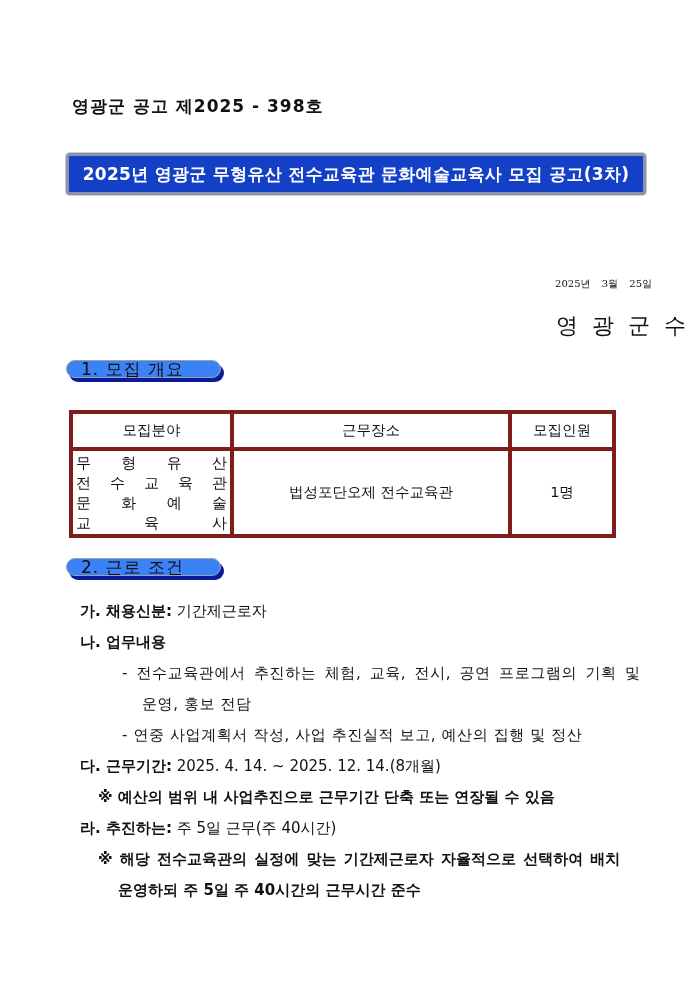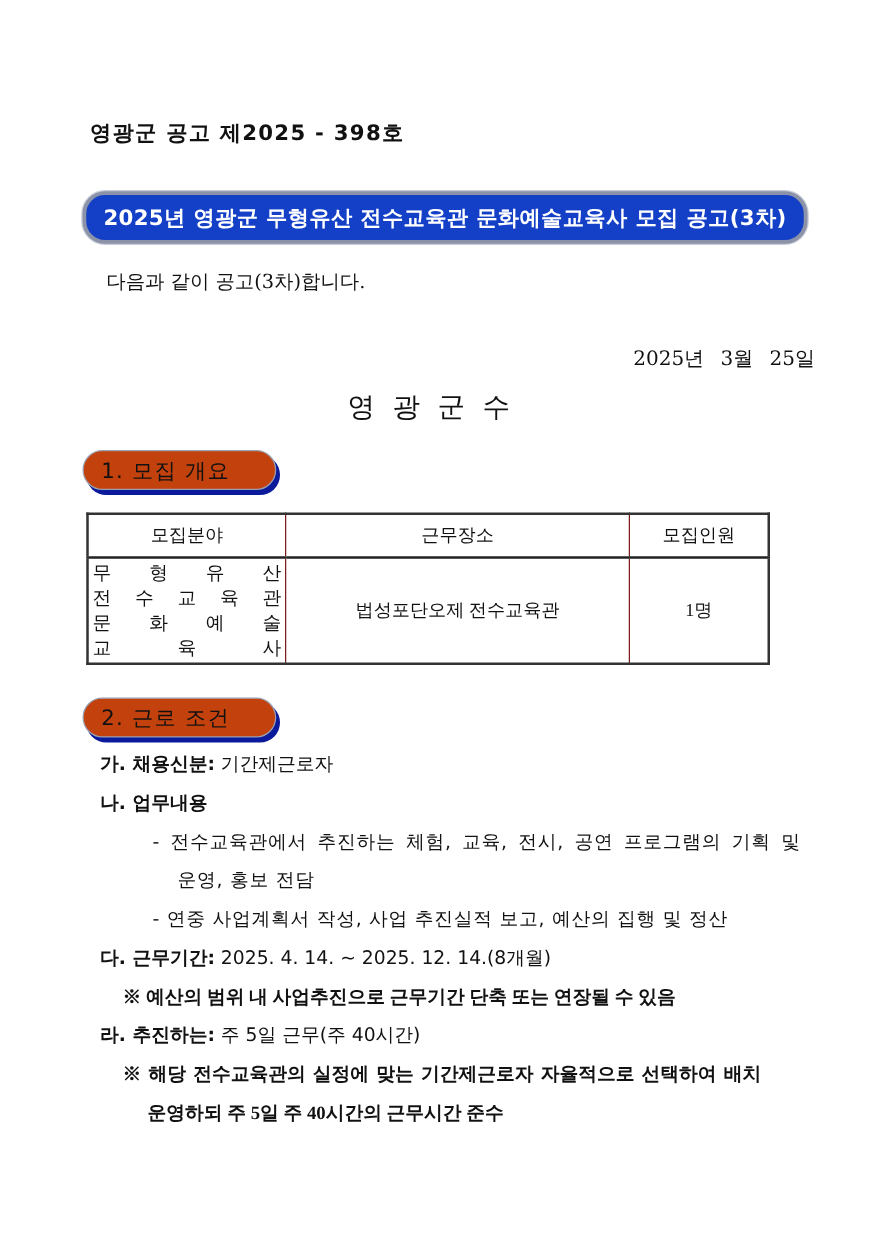--- a/index.html
+++ b/index.html
@@ -1,58 +1,57 @@
 <!DOCTYPE html>
 <html><head>
   <meta charset="utf-8">
   <style>
     html, body { margin:0; padding:0; background:#ffffff; }
     body { width:700px; height:990px; position:relative; overflow:hidden;
            font-family:"DejaVu Sans", "Liberation Sans", sans-serif; color:#111; }
     .abs { position:absolute; }
     .notice-no { left:72px; top:95px; font-size:17px; font-weight:bold; letter-spacing:1px; }
     .title-pill { left:66px; top:153px; width:580px; height:42px; box-sizing:border-box;
-                  background:#1440c8; border:3px solid #8c93a8; border-radius:18px;
+                  background:#1440c8; border:3px solid #8c93a8; border-radius:4px;
                   box-shadow: 0 0 0 1px #c8ccd8;
                   color:#fff; font-weight:bold; font-size:17px;
                   display:flex; align-items:center; justify-content:center; letter-spacing:0.3px; }
     .intro { left:85px; top:210px; width:580px; font-family:"DejaVu Serif","Liberation Serif",serif;
              font-size:15.5px; line-height:31px; }
-    .date { right:48px; top:277px; font-family:"DejaVu Serif","Liberation Serif",serif; font-size:16px; word-spacing:8px; }
-    .signer { left:0; width:700px; top:311px; text-align:center; font-family:"DejaVu Serif","Liberation Serif",serif;
+    .date { right:48px; top:277px; font-family:"DejaVu Serif","Liberation Serif",serif; font-size:10px; word-spacing:8px; }
+    .signer { left:0; width:700px; top:311px; text-align:right; font-family:"DejaVu Serif","Liberation Serif",serif;
               font-size:22px; letter-spacing:14px; }
-    .sec-pill { height:32px; box-sizing:border-box; border:1px solid #9aa0b0; border-radius:16px;
-                background:#c2410c; font-size:17px; display:flex; align-items:center; padding-left:14px;
+    .sec-pill { height:18px; box-sizing:border-box; border:1px solid #9aa0b0; border-radius:16px;
+                background:#3b82f6; font-size:17px; display:flex; align-items:center; padding-left:14px;
                 box-shadow: 3px 4px 0 0 #0a1a9a; letter-spacing:1px; }
     .sec1 { left:66px; top:360px; width:155px; }
     .sec2 { left:66px; top:558px; width:155px; }
     table.recruit { position:absolute; left:69px; top:410px; width:547px; border-collapse:collapse;
                     font-size:14.5px; }
-    table.recruit td, table.recruit th { border:1px solid #7f1d1d; text-align:center; font-weight:normal;font-family:Liberation Serif, serif; }
+    table.recruit td, table.recruit th { border:4px solid #7f1d1d; text-align:center; font-weight:normal; }
     table.recruit th { height:31px; border-bottom:2px solid #222; }
     table.recruit td.field { padding:0 3px; text-align:left; height:83px; }
     .field-line { display:flex; justify-content:space-between; line-height:20px; font-size:15px; }
     table.recruit { border:2px solid #333; }
     .items { left:80px; top:602px; width:590px; font-size:15px; }
     .row { position:absolute; white-space:nowrap; }
     .lbl { font-weight:bold; }
     .dash { letter-spacing:0.6px;margin-left:24px; }
-    .note { font-weight:bold;font-family:Liberation Serif, serif; }
+    .note { font-weight:bold; }
   </style>
 </head>
 <body>
 
 <div class="abs notice-no">영광군 공고 제2025 - 398호</div>
 
 <div class="abs title-pill">
   <span>2025년 영광군 무형유산 전수교육관 문화예술교육사 모집 공고(3차)</span>
 </div>
 
 <div class="abs intro">
-  <div>다음과 같이 공고(3차)합니다.</div>
 </div>
 
 <div class="abs date">2025년  3월  25일</div>
 
 <div class="abs signer">영광군수</div>
 
 <div class="abs sec-pill sec1">
   <span>1. 모집 개요</span>
 </div>
 

